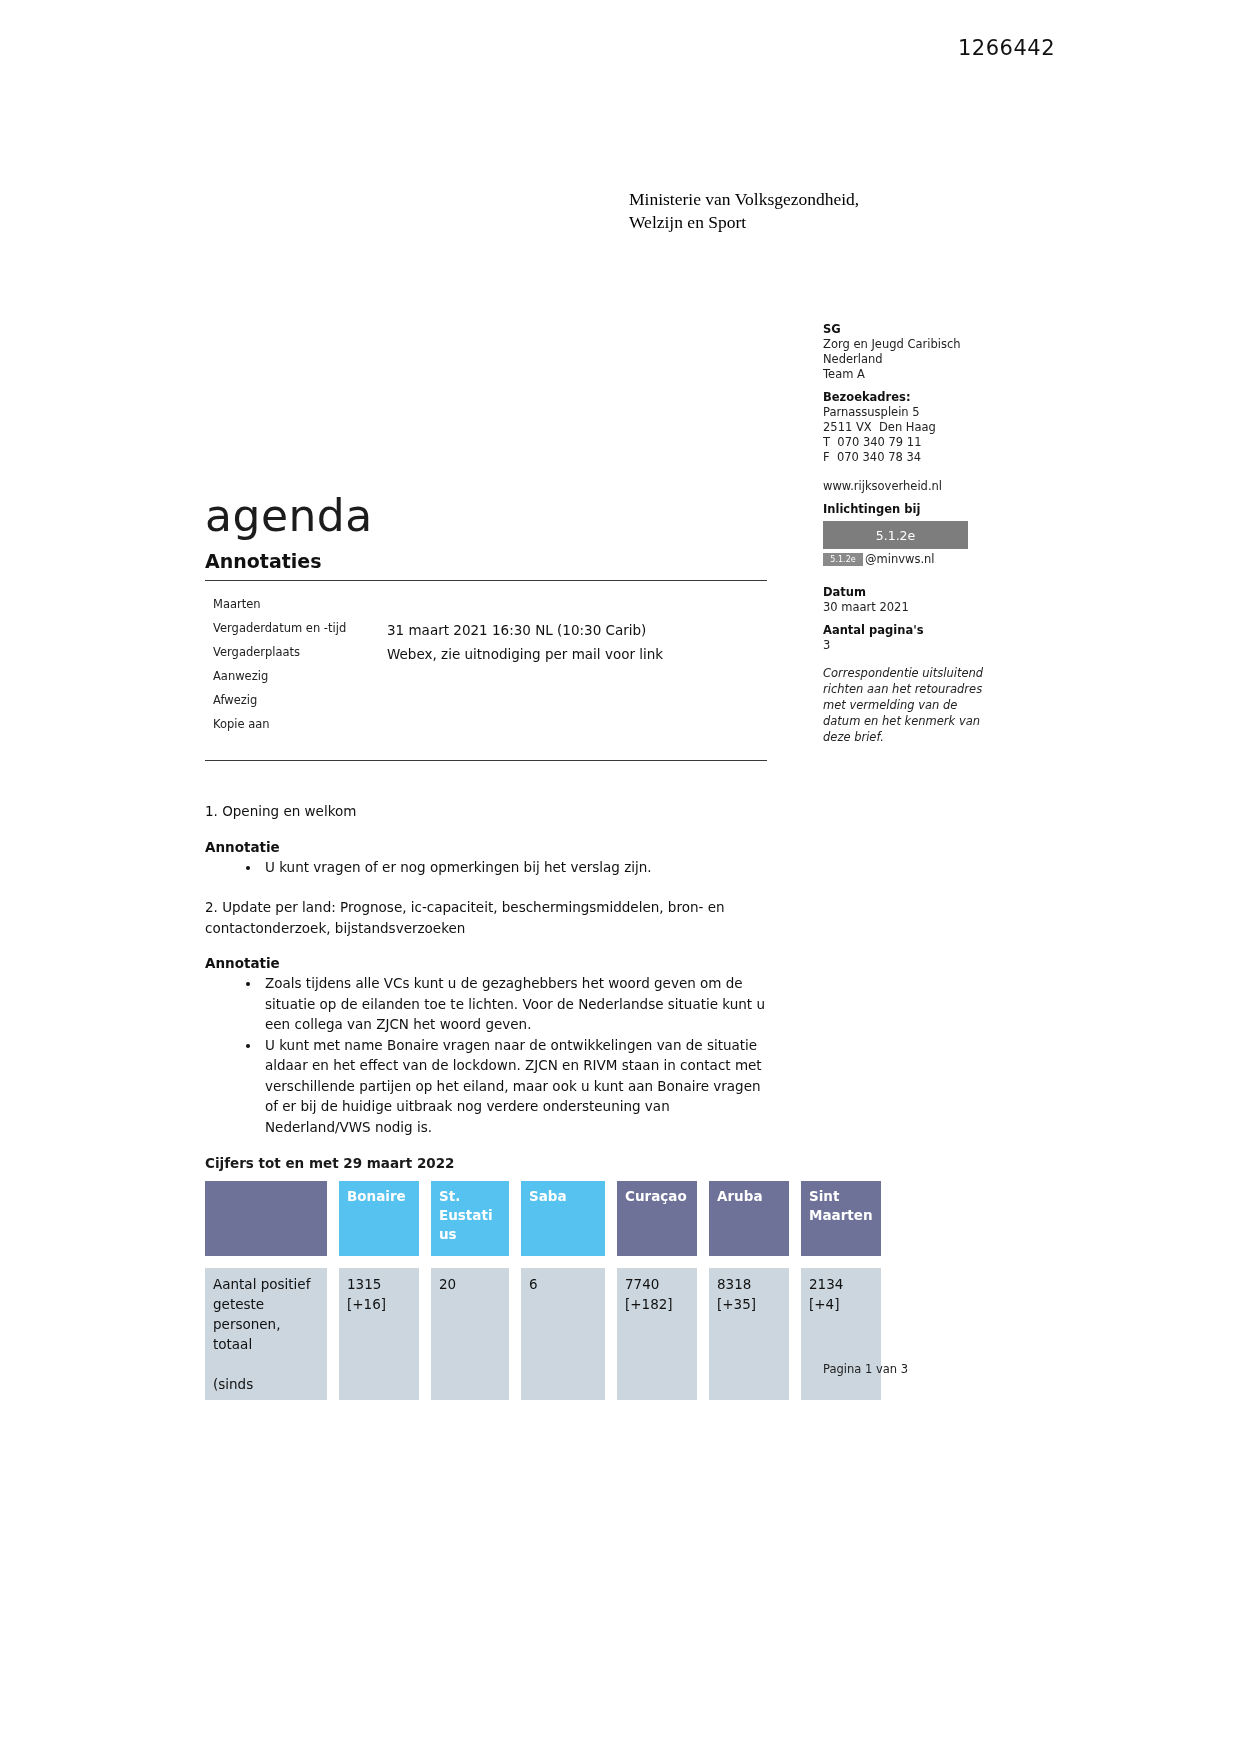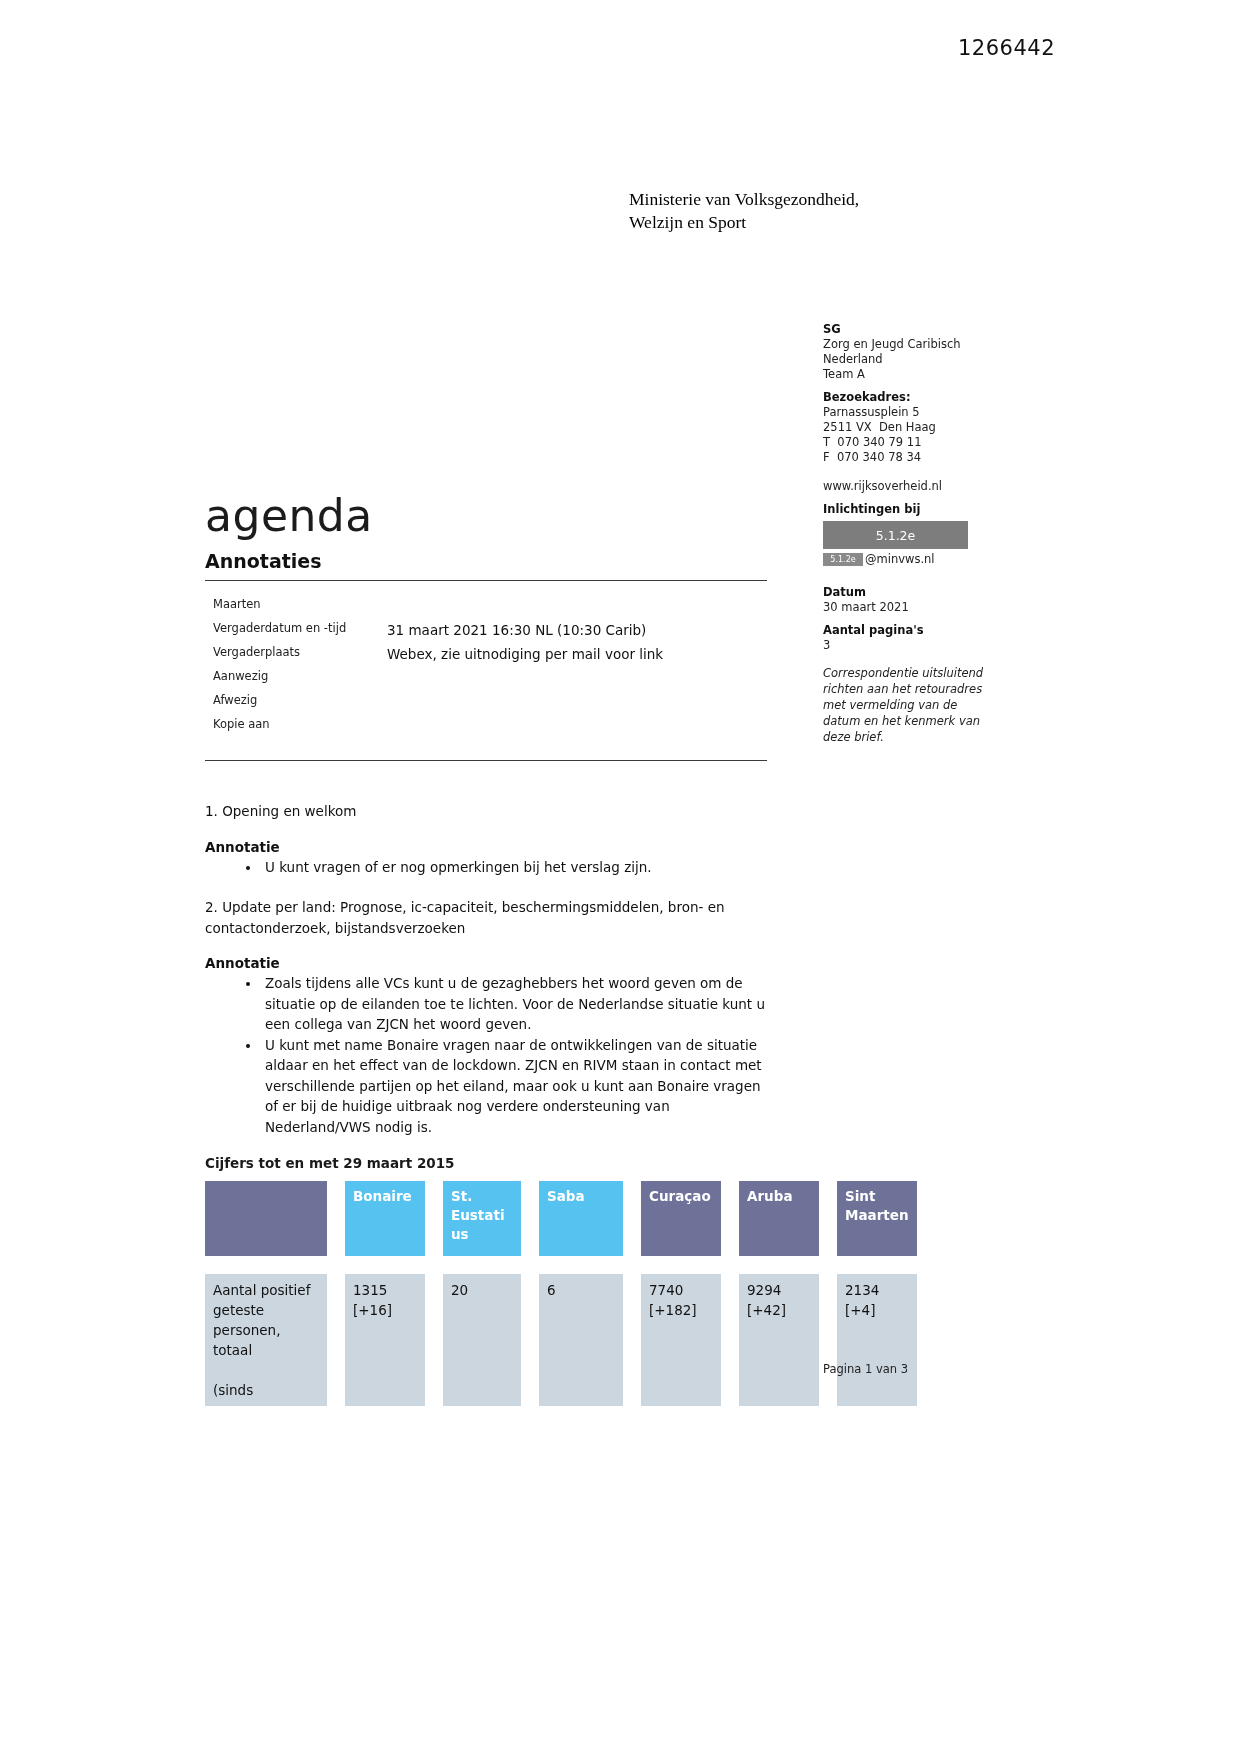--- a/index.html
+++ b/index.html
@@ -43,21 +43,21 @@
   .section-title { margin-top:40px; }
   .annot-label { font-weight:bold; margin-top:17px; color:#111; font-size:13.5px; }
   ul.bullets { margin:2px 0 0 0; padding-left:56px; }
   ul.bullets li { font-size:13.5px; line-height:20.5px; color:#111; padding-left:4px; }
   .section2 { margin-top:20px; }
   .table-title { font-weight:bold; margin-top:18px; font-size:13.5px; }
 
   .table {
     margin-top:10px; display:grid;
     grid-template-columns:122px 80px 78px 84px 80px 80px 80px;
-    gap:18px; width:max-content; background:#ffffff;
+    gap:12px; width:max-content; background:#ffffff;
   }
   .th {
     padding:6px 8px; min-height:63px; font-weight:bold; font-size:13.5px; line-height:19px;
     color:#ffffff; overflow-wrap:break-word; word-break:break-word;
   }
   .th.dark { background:var(--header-dark, #6e7299); }
   .th.blue { background:var(--header-light, #56c2f0); }
   .td {
     padding:6px 8px; min-height:86px; font-size:13.5px; line-height:20px; color:#111;
     background:var(--cell, #cbd6de); overflow-wrap:break-word;
@@ -148,39 +148,39 @@
       <li>U kunt vragen of er nog opmerkingen bij het verslag zijn.</li>
     </ul>
 
     <div class="body-text section2">2. Update per land: Prognose, ic-capaciteit, beschermingsmiddelen, bron- en contactonderzoek, bijstandsverzoeken</div>
     <div class="annot-label">Annotatie</div>
     <ul class="bullets">
       <li>Zoals tijdens alle VCs kunt u de gezaghebbers het woord geven om de situatie op de eilanden toe te lichten. Voor de Nederlandse situatie kunt u een collega van ZJCN het woord geven.</li>
       <li>U kunt met name Bonaire vragen naar de ontwikkelingen van de situatie aldaar en het effect van de lockdown. ZJCN en RIVM staan in contact met verschillende partijen op het eiland, maar ook u kunt aan Bonaire vragen of er bij de huidige uitbraak nog verdere ondersteuning van Nederland/VWS nodig is.</li>
     </ul>
 
-    <div class="table-title">Cijfers tot en met 29 maart 2015</div>
+    <div class="table-title">Cijfers tot en met 29 maart 2022</div>
 
     <div class="table">
       <div class="th dark"></div>
       <div class="th blue">Bonaire</div>
       <div class="th blue">St. Eustatius</div>
       <div class="th blue">Saba</div>
       <div class="th dark">Curaçao</div>
       <div class="th dark">Aruba</div>
       <div class="th dark">Sint Maarten</div>
 
       <div class="td">
         <div>Aantal positief geteste personen, totaal</div>
         <div class="second-line">(sinds</div>
       </div>
       <div class="td">1315 [+16]</div>
       <div class="td">20</div>
       <div class="td">6</div>
       <div class="td">7740 [+182]</div>
-      <div class="td">9294 [+42]</div>
+      <div class="td">8318 [+35]</div>
       <div class="td">2134 [+4]</div>
     </div>
   </main>
 
   <div class="footer">Pagina 1 van 3</div>
 
 </div>
 
 </body></html>

